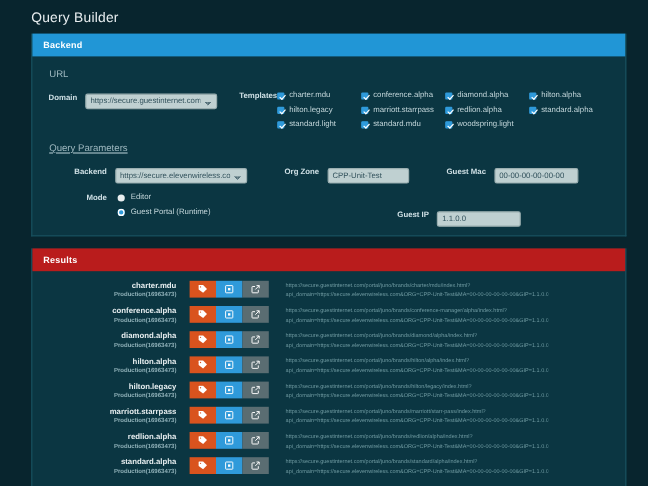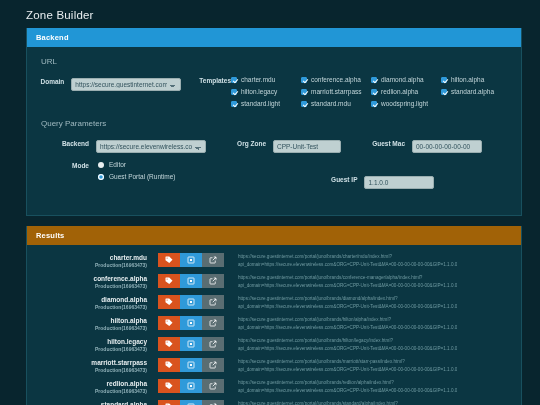--- a/index.html
+++ b/index.html
@@ -28,29 +28,29 @@
     background: #0b3642;
   }
   .panel-head {
     font-size: 7.5px;
     font-weight: bold;
     padding: 5px 8px 5px 9px;
     color: #ffffff;
     letter-spacing: .2px;
   }
   .panel-head.settings { background: #2196d6; }
-  .panel-head.results  { background: #a16207; }
-  .panel-body { padding: 8px 10px 26px 10px; }
+  .panel-head.results  { background: #b91c1c; }
+  .panel-body { padding: 8px 10px 7px 10px; }
 
   .section-label {
     font-size: 8px;
     color: #9fb9c0;
     margin: 2px 0 7px 4px;
   }
-  .section-label.second { margin-top: 12px; }
+  .section-label.second { margin-top: 12px; text-decoration: underline; }
 
   .row { display: flex; align-items: flex-start; }
   .fld-label {
     font-size: 6.5px;
     font-weight: bold;
     color: #cfe0e5;
     text-align: right;
     line-height: 9px;
     padding-top: 4px;
   }
@@ -139,21 +139,21 @@
   .res-url {
     font-size: 4.6px;
     color: #6f9aa1;
     line-height: 7.5px;
     white-space: nowrap;
   }
 </style>
 </head>
 <body>
 
-<div class="page-title">Zone Builder</div>
+<div class="page-title">Query Builder</div>
 
 <div class="panel">
   <div class="panel-head settings">Backend</div>
   <div class="panel-body">
 
     <div class="section-label">URL</div>
 
     <div class="row">
       <div class="fld-label" style="width:52px">Domain</div>
       <div class="ctrl">

